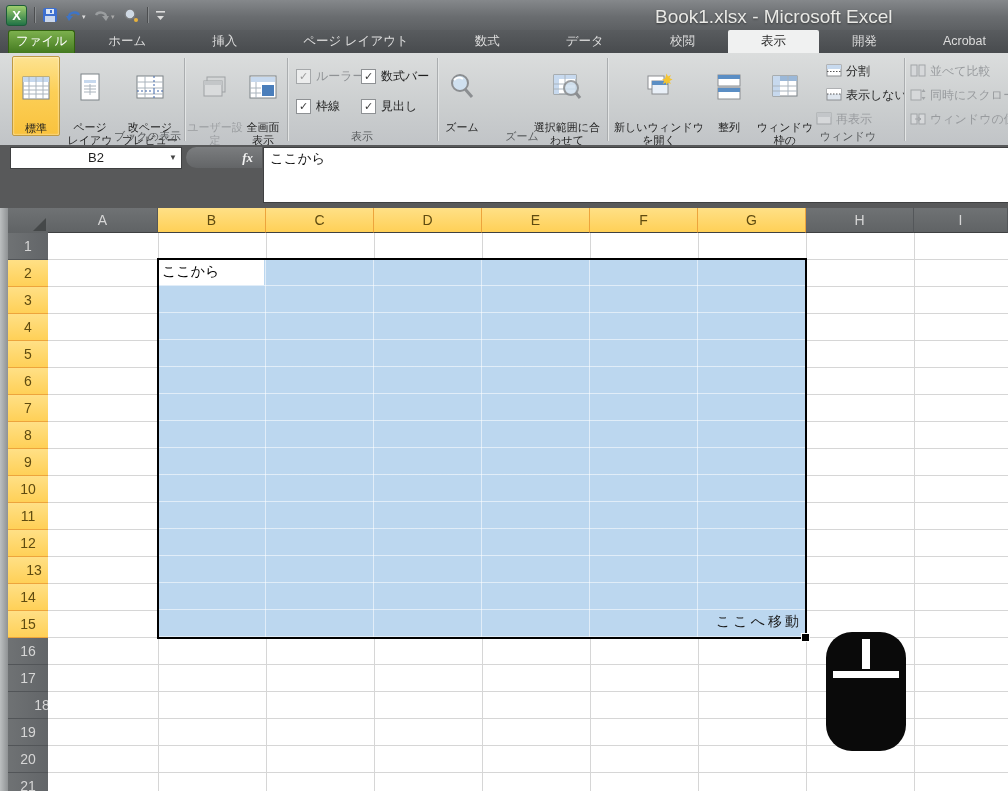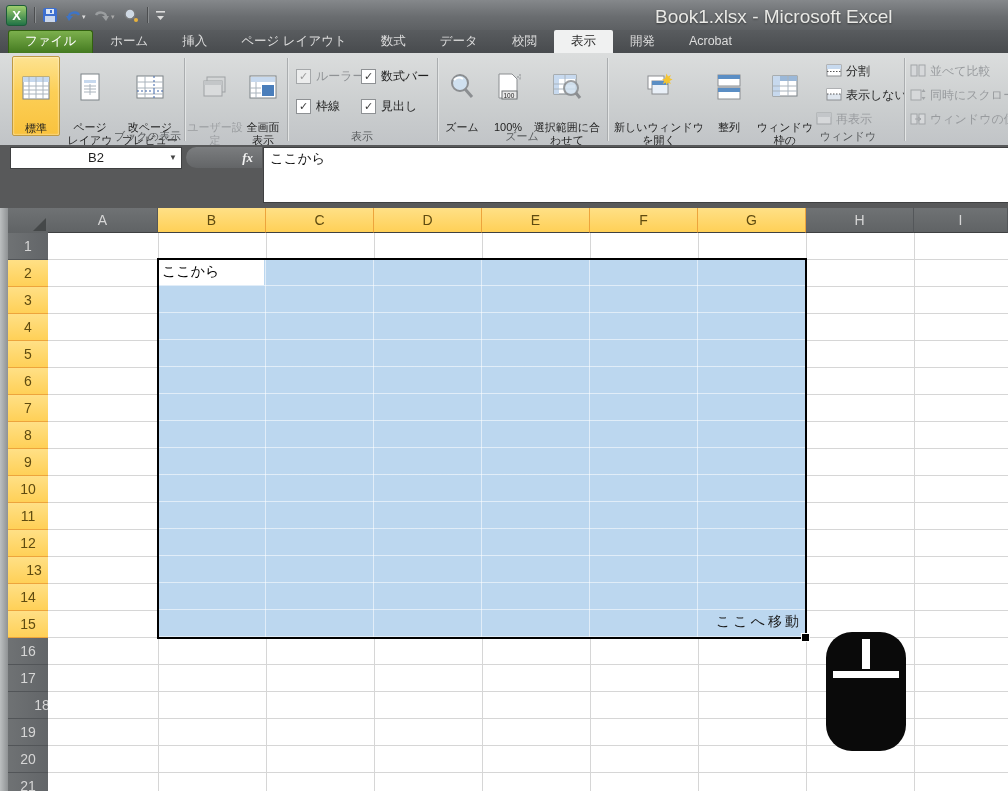--- a/index.html
+++ b/index.html
@@ -14,23 +14,23 @@
   .xl-logo{width:19px;height:19px;border-radius:3px;background:linear-gradient(#9fce6e,#217346);
     color:#fff;font-weight:bold;font-size:13px;text-align:center;line-height:19px;border:1px solid #1c5c38;}
   .qicon{display:flex;align-items:center;}
   .title{position:absolute;left:655px;top:6px;font-size:19px;color:#e9e9e6;
     text-shadow:0 1px 2px rgba(0,0,0,.45);white-space:nowrap;}
 
   
   .tabrow{position:absolute;left:0;top:30px;width:100%;height:23px;
     background:linear-gradient(#595c5f,#484b4e);}
   .tabs{display:flex;height:100%;padding-left:8px;}
-  .tab{padding:0 17px;line-height:23px;font-size:12.5px;color:#dddddd;white-space:nowrap;}
+  .tab{padding:0 33px;line-height:23px;font-size:12.5px;color:#dddddd;white-space:nowrap;}
   .tab.file{background:linear-gradient(#7cb04d,#447a20);color:#fff;border-radius:3px 3px 0 0;
-    padding:0 16px;border:1px solid #32610f;border-bottom:none;line-height:21px;}
+    padding:0 7px;border:1px solid #32610f;border-bottom:none;line-height:21px;}
   .tab.active{background:#f0f1f1;color:#1f1f1f;border-radius:2px 2px 0 0;}
 
   
   .ribbon{position:absolute;left:0;top:53px;width:100%;height:92px;
     background:linear-gradient(#dbdddd,#cbcecf 58%,#c1c4c7);border-bottom:1px solid #87898b;}
   .group{position:absolute;top:0;height:100%;}
   .glabel{position:absolute;bottom:1px;left:0;right:0;text-align:center;font-size:11px;color:#55585a;}
   .gsep{position:absolute;top:5px;bottom:4px;width:1px;background:#aaadaf;box-shadow:1px 0 0 #e3e5e5;}
   .bigbtn{position:absolute;top:3px;text-align:center;font-size:11px;line-height:1.18;color:#1f1f1f;
     white-space:pre-line;padding-top:3px;border-radius:2px;}
@@ -248,30 +248,20 @@
 
     <div class="group" style="left:438px;width:168px;">
       <div class="bigbtn" style="left:2px;width:44px;">
         <span class="ic"><svg width="30" height="30">
               <circle cx="13" cy="11" r="8" fill="#cfe0ef" stroke="#8b8e91" stroke-width="2"></circle>
               <path d="M7 8 a7 7 0 0 1 9 -1" stroke="#fff" stroke-width="2" fill="none"></path>
               <line x1="18" y1="17" x2="25" y2="25" stroke="#8b8e91" stroke-width="3"></line>
             </svg></span>
         <span>ズーム</span>
       </div>
-      <div class="bigbtn" style="left:48px;width:44px;">
-        <span class="ic"><svg width="30" height="30">
-              <path d="M6 2 h13 l5 5 v19 h-18 Z" fill="#fff" stroke="#8b8e91"></path>
-              <line x1="24" y1="5" x2="28" y2="5" stroke="#8b8e91" stroke-dasharray="2 1.5"></line>
-              <line x1="27" y1="2" x2="27" y2="9" stroke="#8b8e91" stroke-dasharray="2 1.5"></line>
-              <rect x="9" y="19" width="15" height="8" fill="#e8e8e8" stroke="#6d7073"></rect>
-              <text x="10.5" y="25.5" font-size="6.5" fill="#222">100</text>
-            </svg></span>
-        <span>100%</span>
-      </div>
       <div class="bigbtn" style="left:92px;width:74px;">
         <span class="ic"><svg width="30" height="30">
               <rect x="2" y="3" width="22" height="19" fill="#fff" stroke="#7d8388"></rect>
               <rect x="2" y="3" width="22" height="4" fill="#c7d9ee"></rect>
               <rect x="2" y="3" width="5" height="19" fill="#c7d9ee"></rect>
               <line x1="2" y1="12" x2="24" y2="12" stroke="#aab4bd"></line>
               <line x1="2" y1="17" x2="24" y2="17" stroke="#aab4bd"></line>
               <line x1="13" y1="3" x2="13" y2="22" stroke="#aab4bd"></line>
               <circle cx="19" cy="16" r="7" fill="#cfe0ef" opacity=".85" stroke="#8b8e91" stroke-width="2"></circle>
               <line x1="24" y1="21" x2="28" y2="26" stroke="#8b8e91" stroke-width="3"></line>

